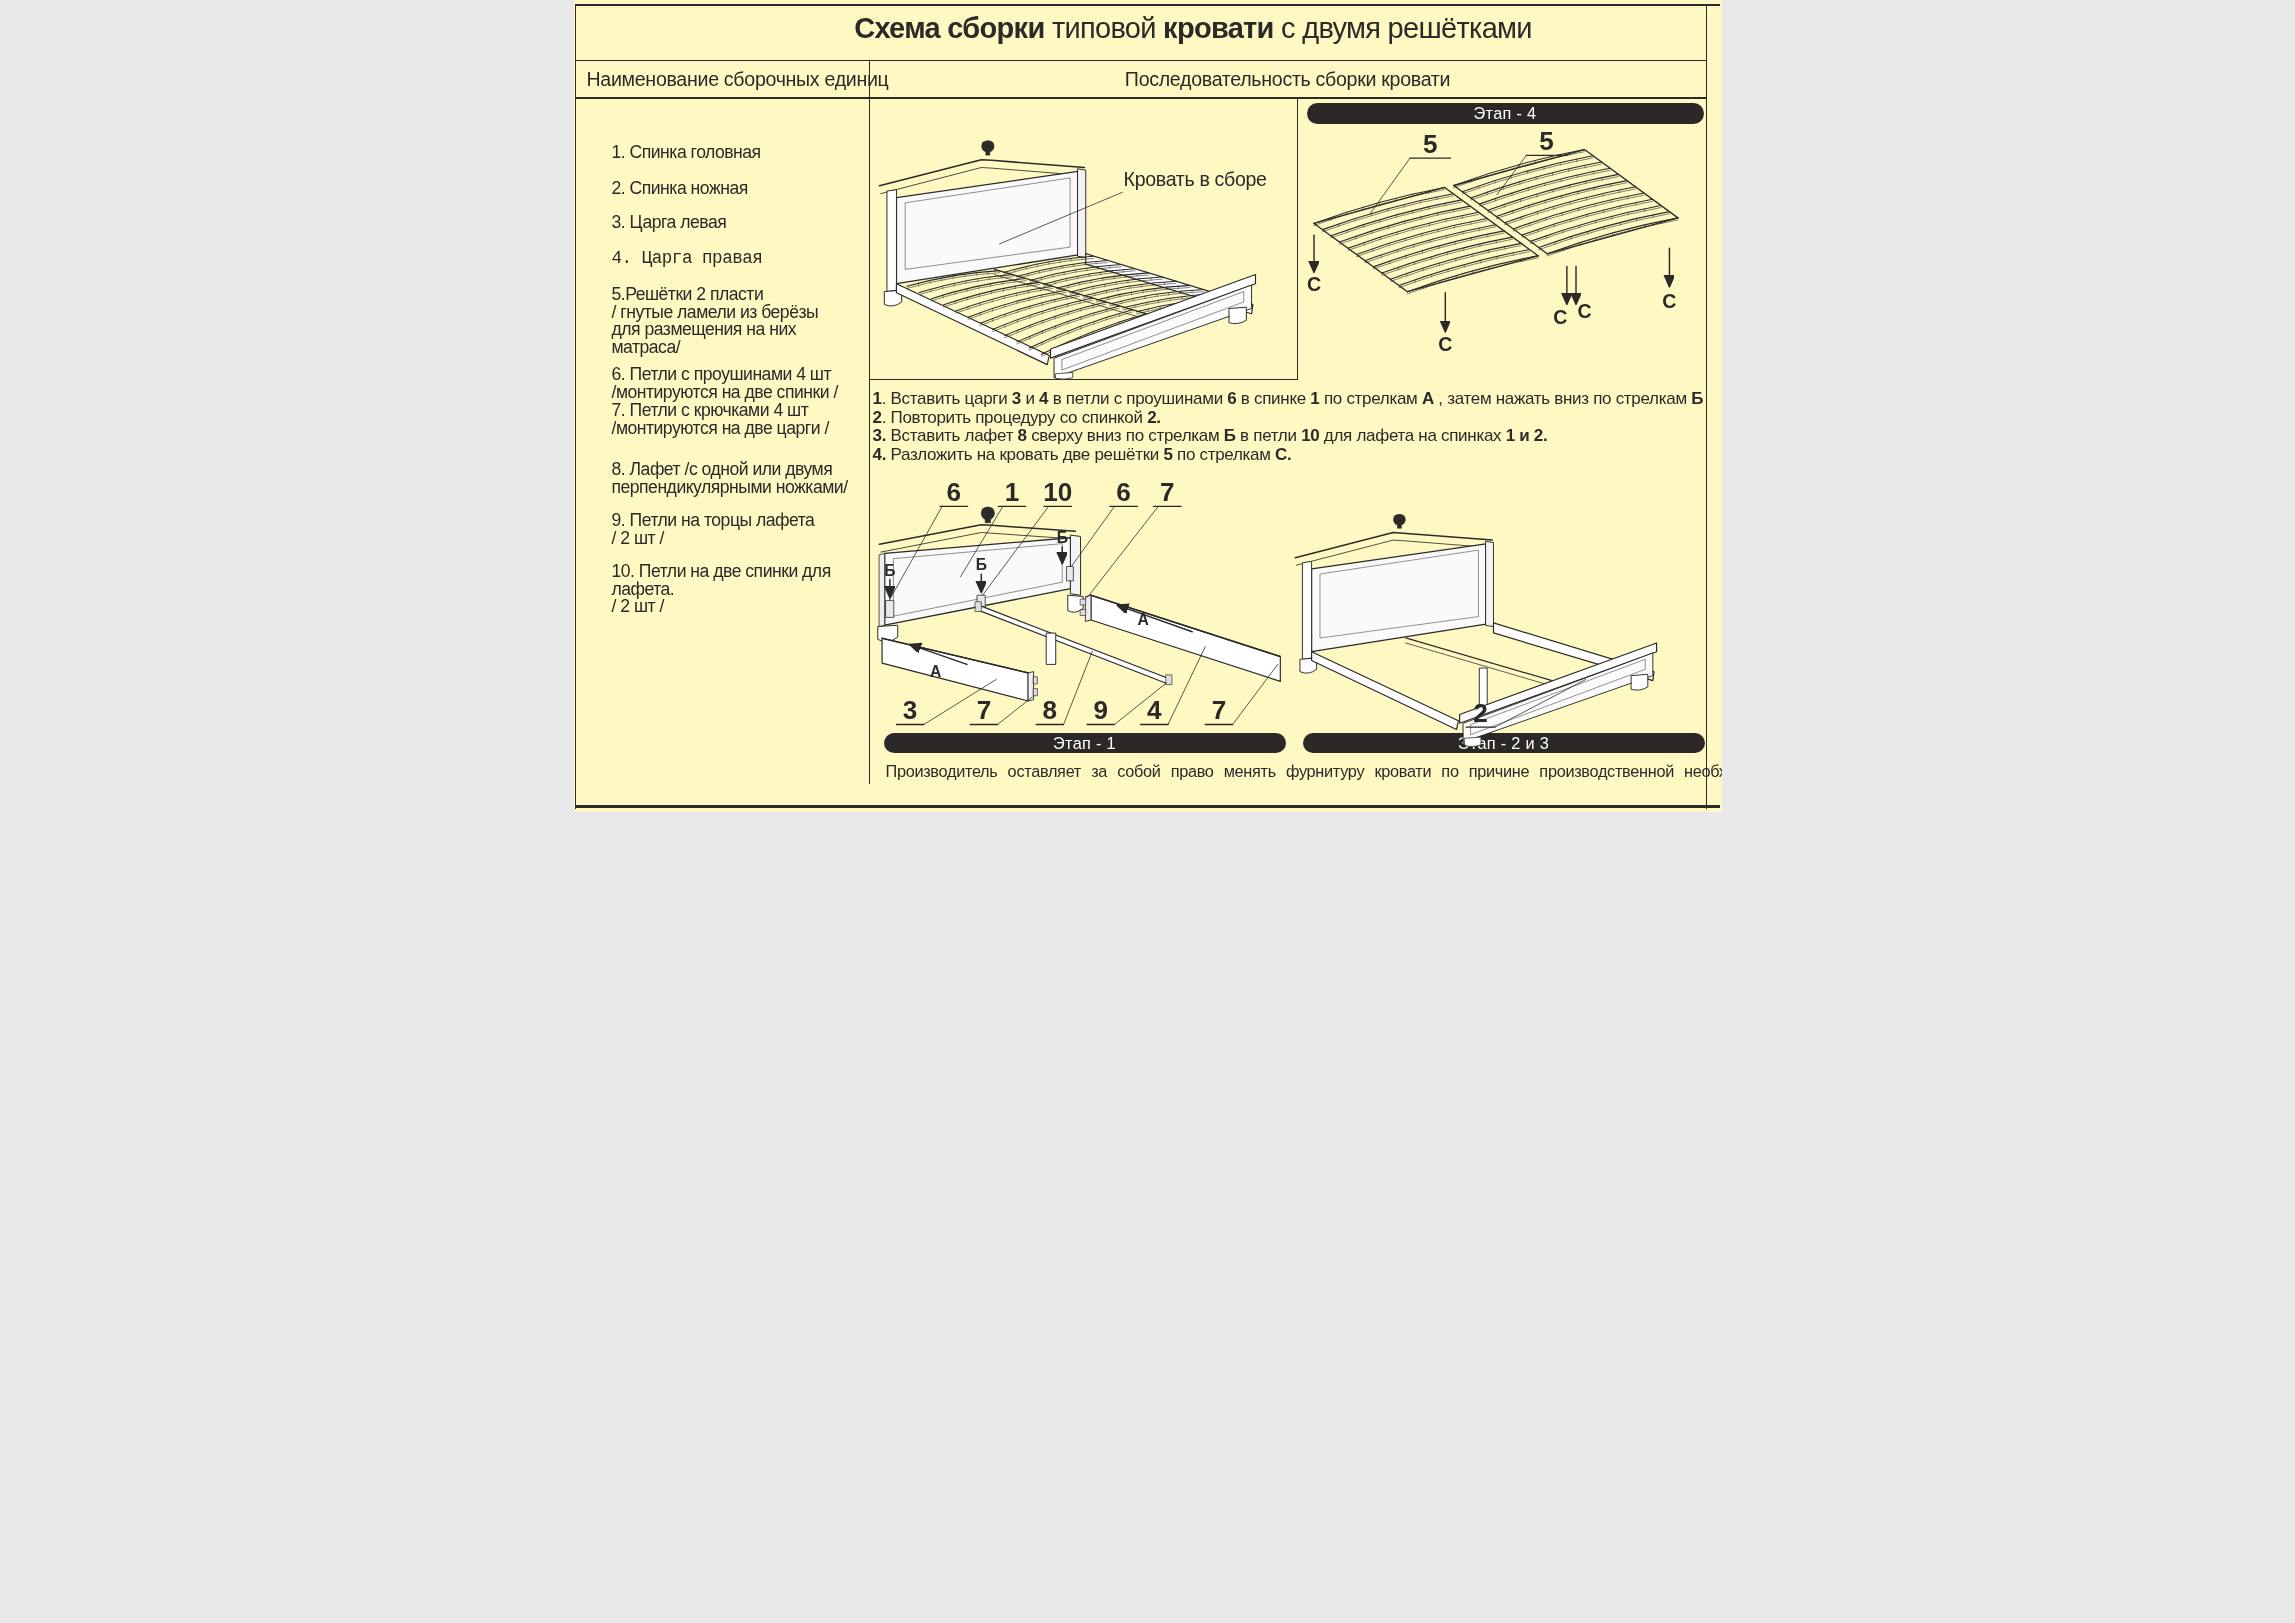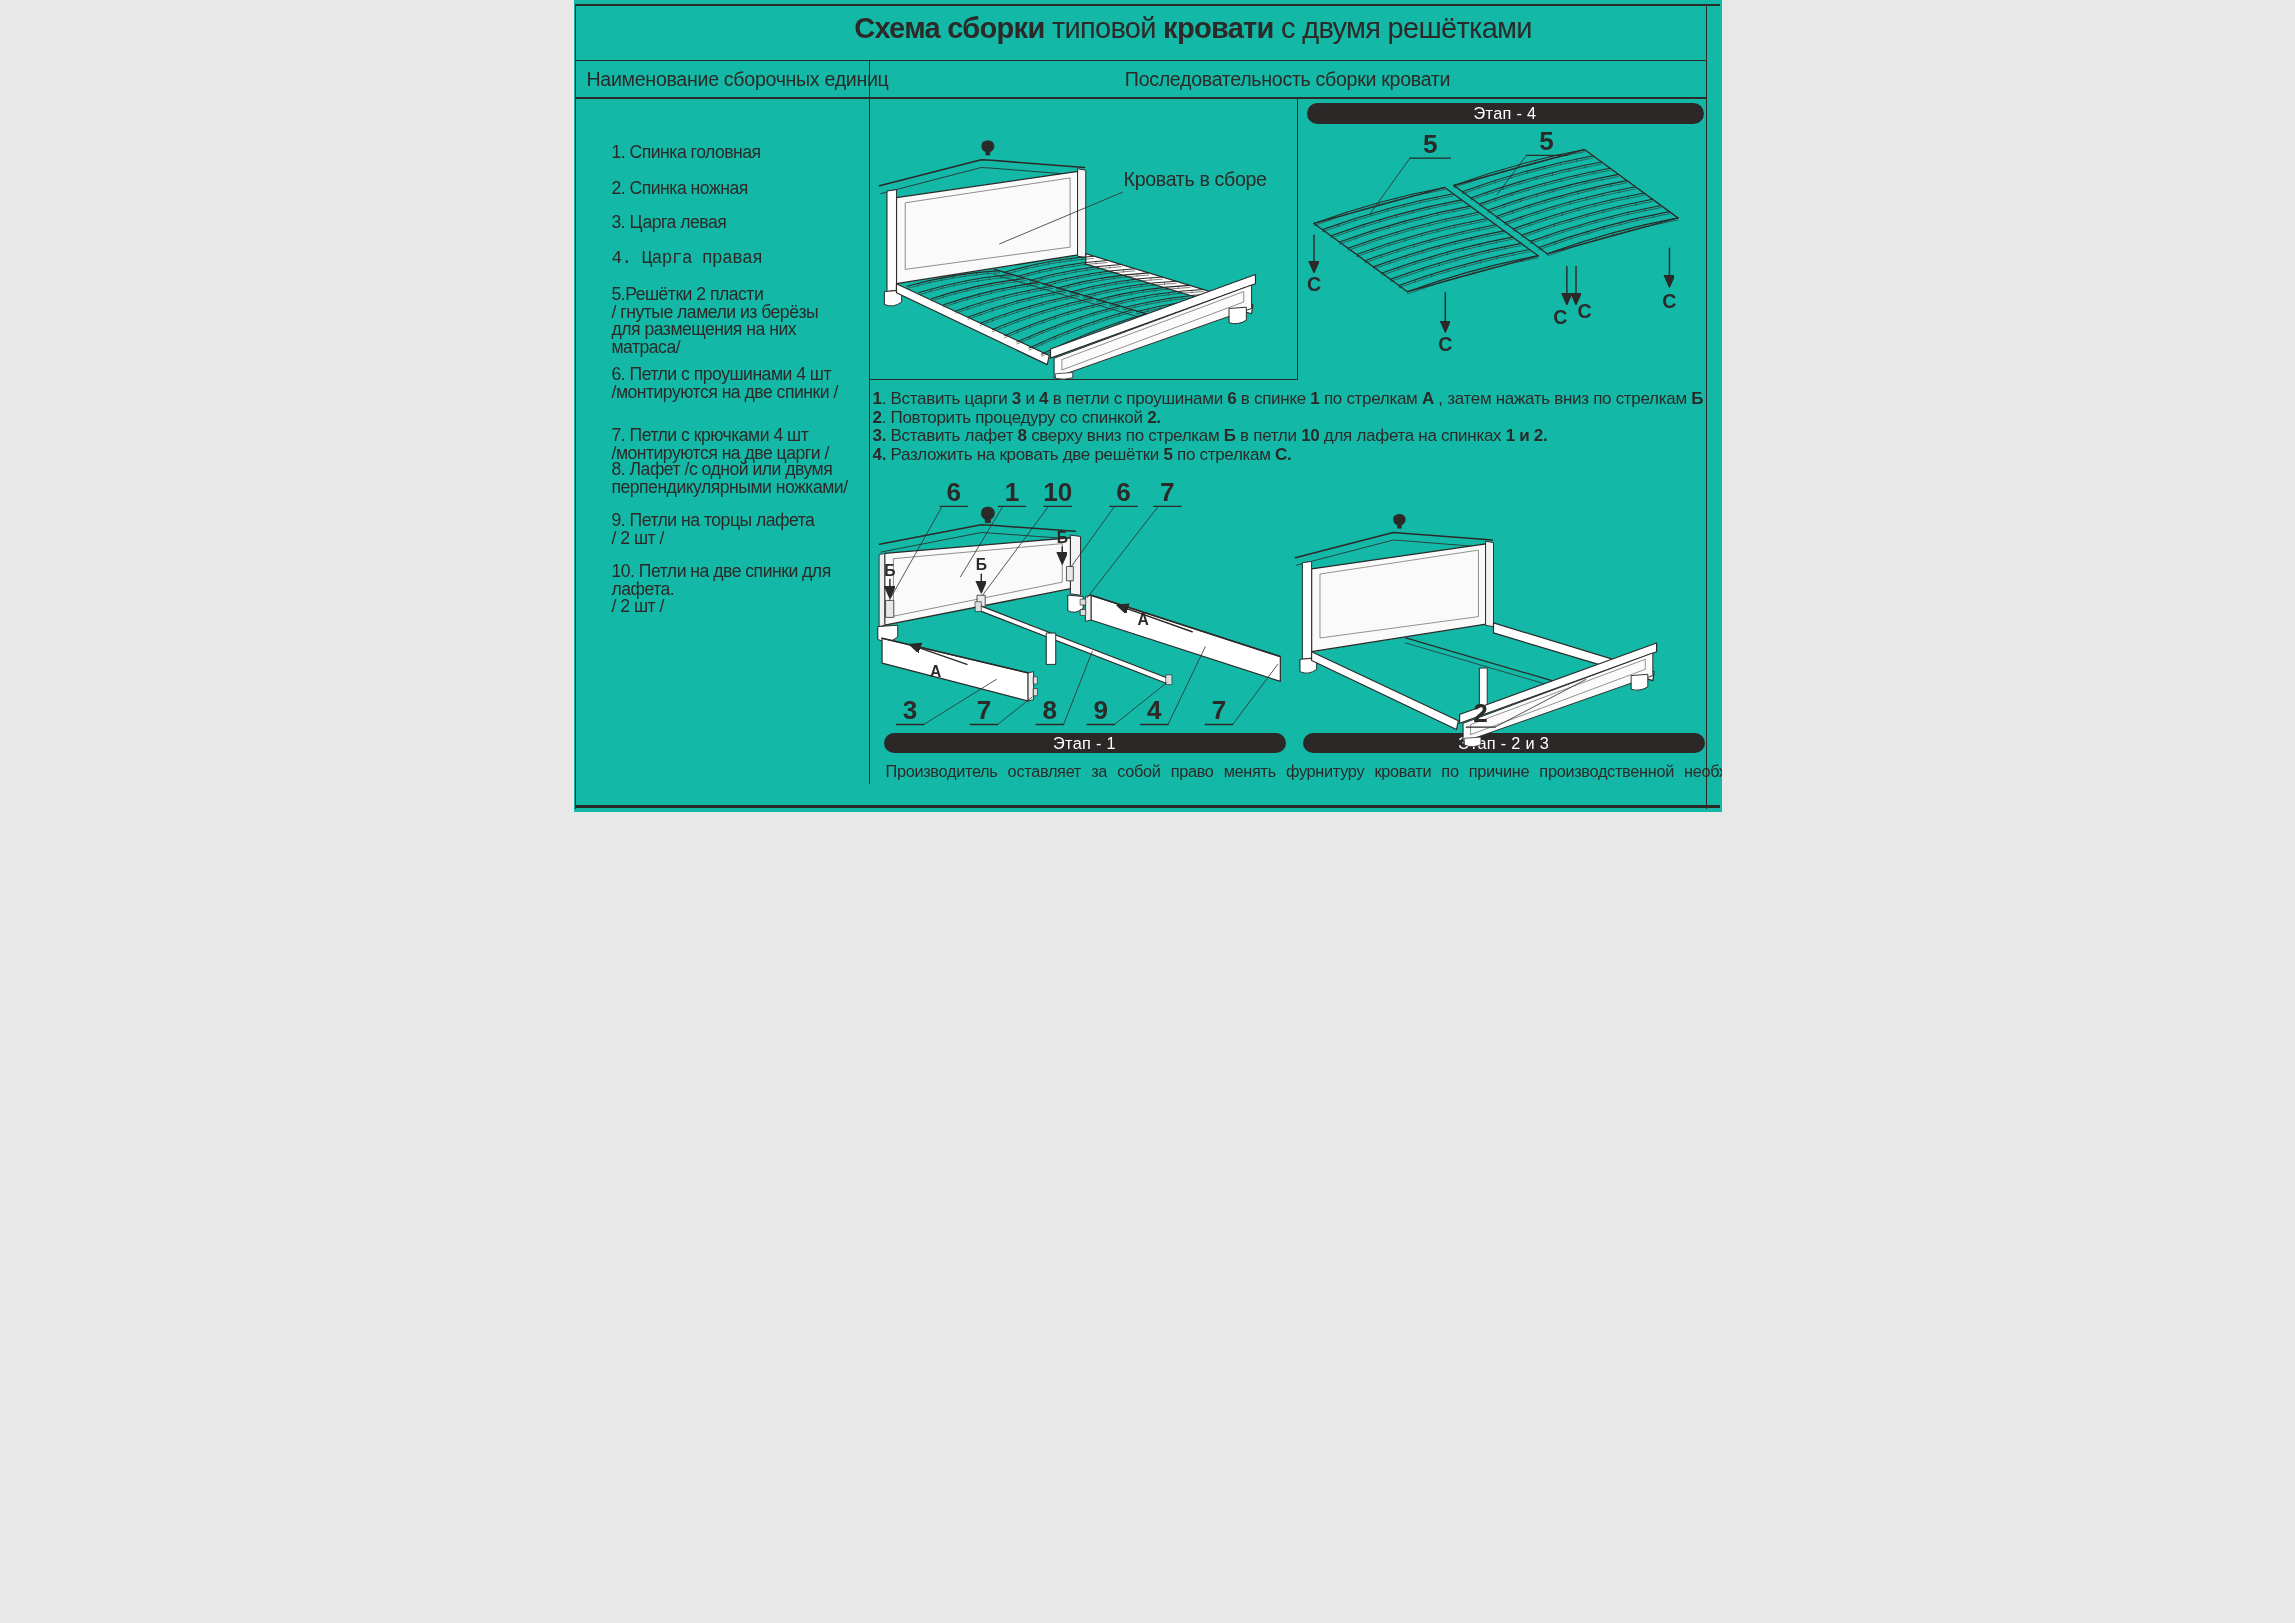--- a/index.html
+++ b/index.html
@@ -1,16 +1,16 @@
 <!DOCTYPE html>
 <html style="font-size:10.5px"><head>
 <meta charset="utf-8">
 <style>
   html,body{margin:0;padding:0;background:#e8e8e8;}
-  .page{position:relative;width:1148px;height:812px;background:#14b8a6;margin:0 auto;
+  .page{position:relative;width:1148px;height:812px;background:#fef9c3;margin:0 auto;
         font-family:"Liberation Sans",sans-serif;color:#2b2a29;overflow:hidden;}
   .hline,.vline{position:absolute;background:#2b2a29;}
   .title{position:absolute;top:11.8px;left:92px;width:1055px;text-align:center;
          font-size:29px;letter-spacing:-0.7px;white-space:nowrap;}
   .title span{font-weight:300;}
   .title span.b{font-weight:bold;}
   .colhdr{position:absolute;font-size:19.6px;letter-spacing:-0.3px;white-space:nowrap;text-align:center;}
   .parts{position:absolute;left:38px;top:0;width:255px;}
   .part-item{position:absolute;left:0;font-size:17.6px;line-height:17.6px;letter-spacing:-0.5px;
              white-space:pre-line;}
@@ -53,21 +53,21 @@
   <div class="parts">
     <div class="part-item" style="top:144px;">1.   Спинка головная</div>
     <div class="part-item" style="top:180px;">2. Спинка ножная</div>
     <div class="part-item" style="top:214px;">3. Царга левая</div>
     <div class="part-item" style="top:250px;font-family:Liberation Mono, monospace;">4. Царга правая</div>
     <div class="part-item" style="top:286px;">5.Решётки  2 пласти
 / гнутые ламели из берёзы
 для размещения на них матраса/</div>
     <div class="part-item" style="top:357px;margin-top:9px;">6. Петли с проушинами 4 шт
 /монтируются на две спинки /</div>
-    <div class="part-item" style="top:402px;margin-top:25px;">7. Петли с крючками 4 шт
+    <div class="part-item" style="top:402px;">7. Петли с крючками 4 шт
 /монтируются на две царги /</div>
     <div class="part-item" style="top:461px;">8. Лафет /с одной или двумя
 перпендикулярными ножками/</div>
     <div class="part-item" style="top:512px;">9. Петли на торцы лафета
 / 2 шт /</div>
     <div class="part-item" style="top:563px;">10. Петли на две спинки для лафета.
 / 2 шт /</div>
   </div>
 
   <div class="instr">

